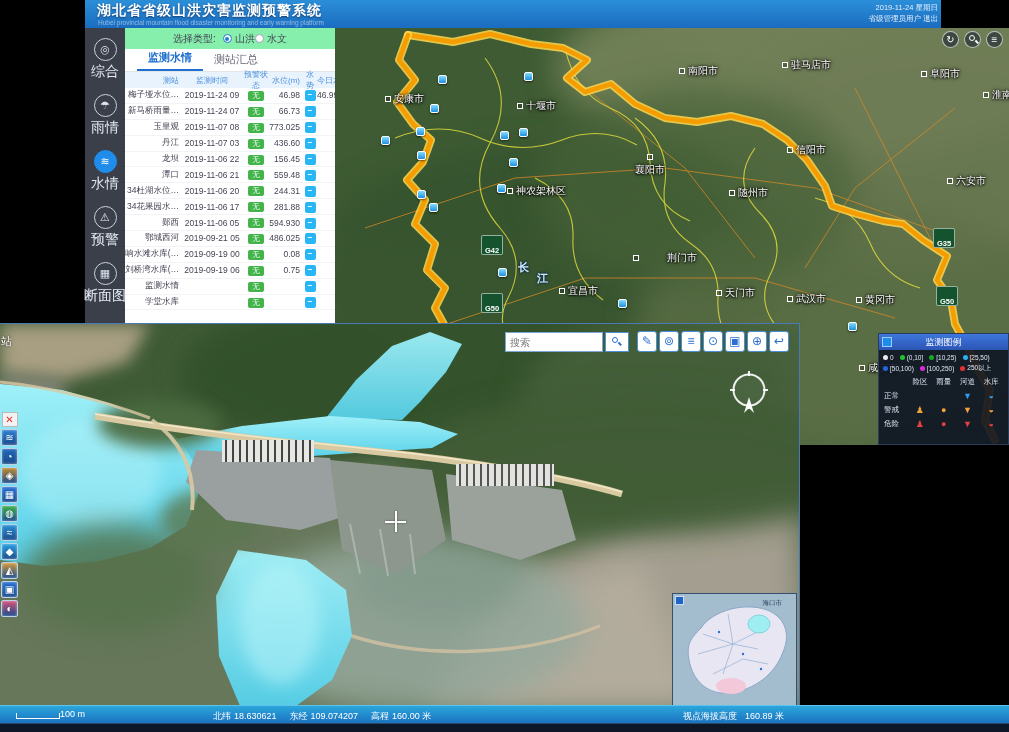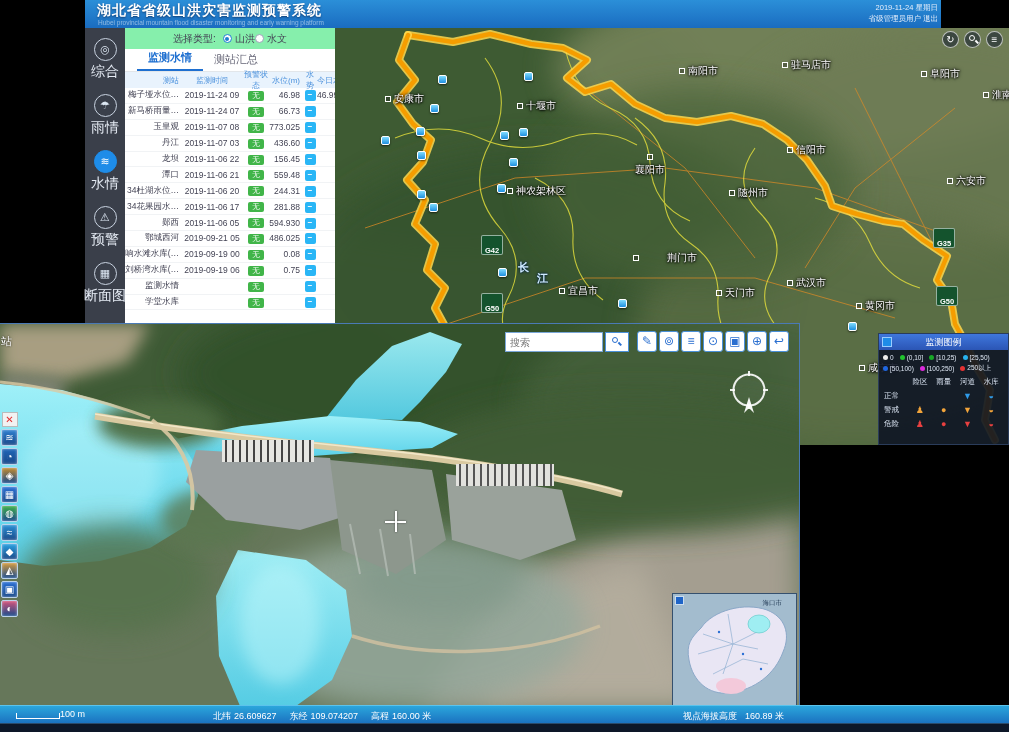--- a/index.html
+++ b/index.html
@@ -387,25 +387,25 @@
           <span>荆门市</span>
         </div>
         <div class="city-label" style="left: 224px; top: 256px;">
           <span class="city-dot"></span>
           <span>宜昌市</span>
         </div>
         <div class="city-label" style="left: 381px; top: 258px;">
           <span class="city-dot"></span>
           <span>天门市</span>
         </div>
-        <div class="city-label" style="left: 452px; top: 248px;">
+        <div class="city-label" style="left: 452px; top: 264px;">
           <span class="city-dot"></span>
           <span>武汉市</span>
         </div>
-        <div class="city-label" style="left: 521px; top: 271px;">
+        <div class="city-label" style="left: 521px; top: 265px;">
           <span class="city-dot"></span>
           <span>黄冈市</span>
         </div>
         <div class="city-label" style="left: 524px; top: 333px;">
           <span class="city-dot"></span>
           <span>咸宁市</span>
         </div>
         <div class="marker" style="left: 103px; top: 47px;"></div>
         <div class="marker" style="left: 189px; top: 44px;"></div>
         <div class="marker" style="left: 95px; top: 76px;"></div>
@@ -616,21 +616,21 @@
       <span class="minimap-city">海口市</span>
     </div>
   </div>
 
   <div class="statusbar">
     <div class="sb-scale">
       <span class="sb-ruler"></span>
       <span>100 m</span>
     </div>
     <div class="sb-coords">
-      <span><b>北纬</b><span>26.609627</span></span>
+      <span><b>北纬</b><span>18.630621</span></span>
       <span><b>东经</b><span>109.074207</span></span>
       <span><b>高程</b><span>160.00</span>&nbsp;<span>米</span></span>
     </div>
     <div class="sb-view">
       <b>视点海拔高度</b>&nbsp;&nbsp;<span>160.89</span>&nbsp;<span>米</span>
     </div>
   </div>
   <div class="bottom-strip"></div>
 
 </div>

